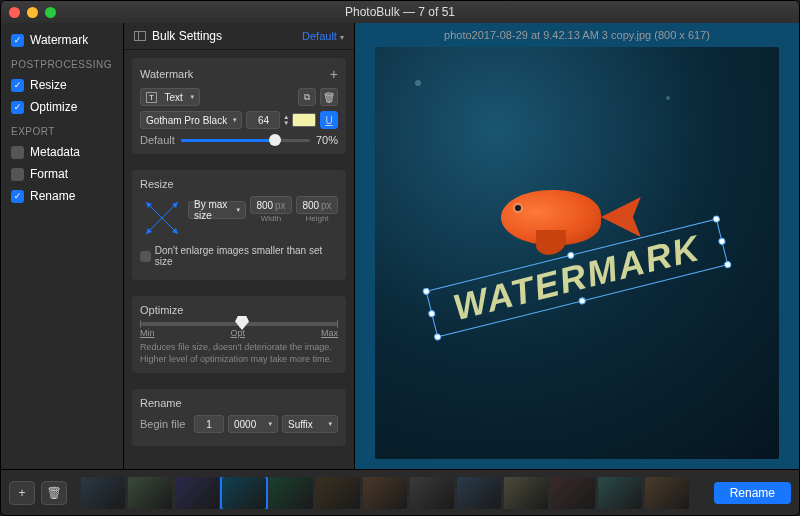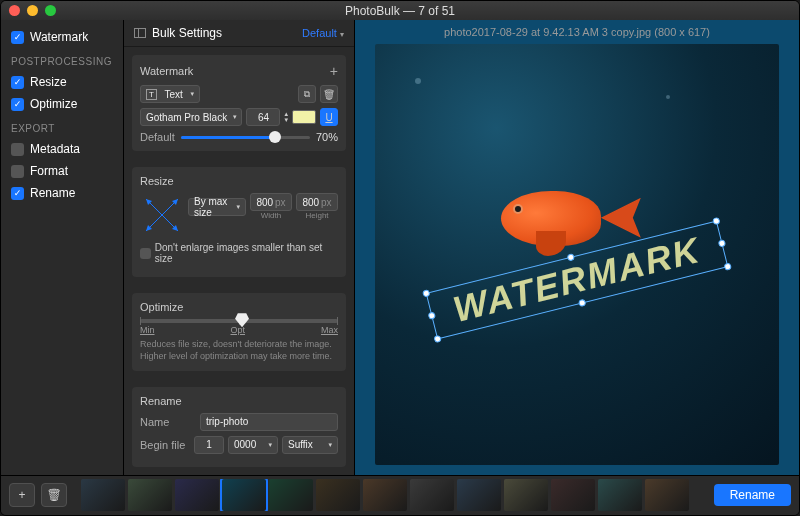--- a/index.html
+++ b/index.html
@@ -218,26 +218,20 @@
           <span>Max</span>
         </div>
         <div class="hint">Reduces file size, doesn't deteriorate the image. Higher level of optimization may take more time.</div>
       </div>
 
       <div class="panel">
         <div class="panel-title">
             <span>Rename</span>
           </div>
         <div class="row">
-          <span style="width:56px;color:#aaa;">Name</span>
-          <div class="select">
-              <span>trip-photo</span>
-            </div>
-        </div>
-        <div class="row">
           <span style="width:56px;color:#aaa;">Begin file</span>
           <div class="input" style="width:32px;">
               <span>1</span>
             </div>
           <div class="select" style="flex:0 0 50px;align-items:center;">
             <span>0000</span>
             <span class="tri">▾</span>
           </div>
           <div class="select" style="flex:0 0 56px;">
             <span>Suffix</span>

